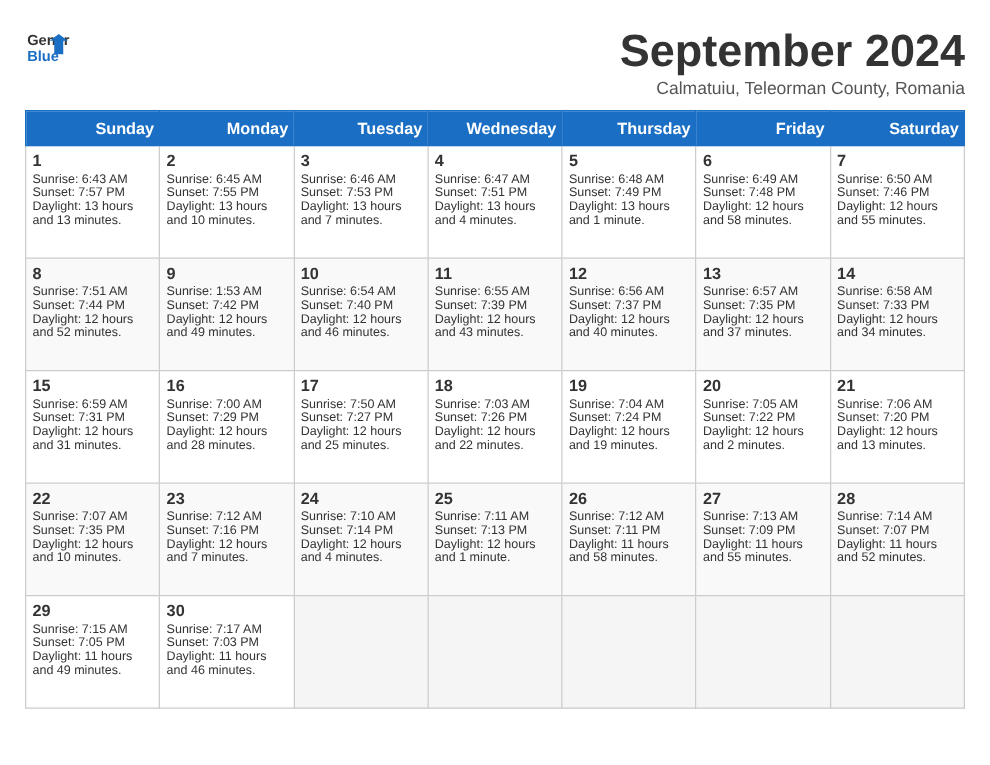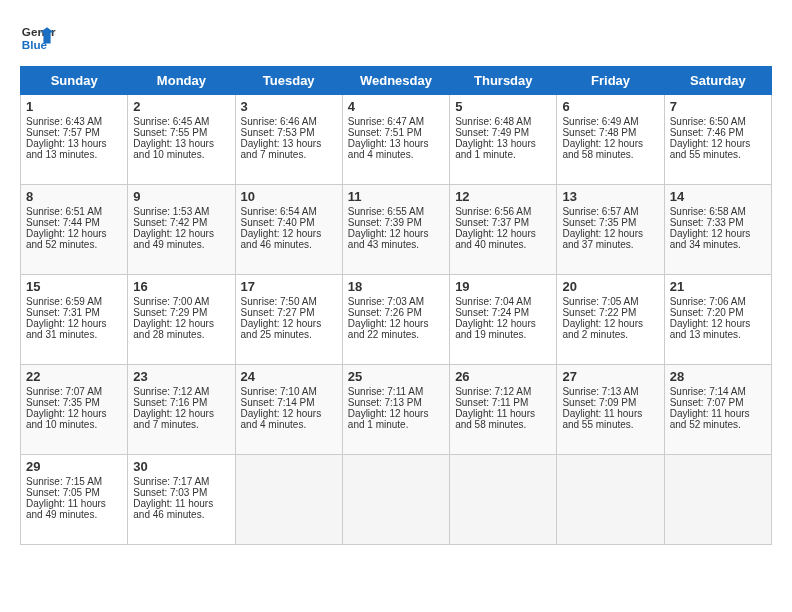--- a/index.html
+++ b/index.html
@@ -41,21 +41,21 @@
       width: 100%;
       border-collapse: collapse;
       table-layout: fixed;
     }
     th {
       background-color: #1a6fc4;
       color: white;
       font-size: 13px;
       font-weight: bold;
       padding: 6px 4px;
-      text-align: center;
+      text-align: right;
       border: 1px solid #1a6fc4;
     }
     td {
       border: 1px solid #ccc;
       vertical-align: top;
       padding: 4px 5px;
       font-size: 10px;
       color: #333;
       height: 90px;
     }
@@ -78,20 +78,24 @@
 </head>
 <body>
 
 <div class="header">
   <div class="logo">
     <svg class="logo-icon" viewBox="0 0 40 40">
       <text x="2" y="18" font-size="13" font-weight="bold" fill="#333">General</text>
       <text x="2" y="32" font-size="13" font-weight="bold" fill="#1a6fc4">Blue</text>
       <polygon points="30,8 38,14 34,14 34,26 26,26 26,14 22,14" fill="#1a6fc4"></polygon>
     </svg>
+  </div>
+  <div class="title-block">
+    <div class="month-title">September 2024</div>
+    <div class="location">Calmatuiu, Teleorman County, Romania</div>
   </div>
 </div>
 
 <table>
   <thead>
     <tr>
       <th>Sunday</th>
       <th>Monday</th>
       <th>Tuesday</th>
       <th>Wednesday</th>
@@ -148,21 +152,21 @@
           <span class="day-num">7</span>
           <div>Sunrise: 6:50 AM</div>
           <div>Sunset: 7:46 PM</div>
           <div>Daylight: 12 hours</div>
           <div>and 55 minutes.</div>
         </td>
       </tr>
       <tr>
         <td>
           <span class="day-num">8</span>
-          <div>Sunrise: 6:51 AM</div>
+          <div>Sunrise: 7:51 AM</div>
           <div>Sunset: 7:44 PM</div>
           <div>Daylight: 12 hours</div>
           <div>and 52 minutes.</div>
         </td>
         <td>
           <span class="day-num">9</span>
           <div>Sunrise: 1:53 AM</div>
           <div>Sunset: 7:42 PM</div>
           <div>Daylight: 12 hours</div>
           <div>and 49 minutes.</div>

